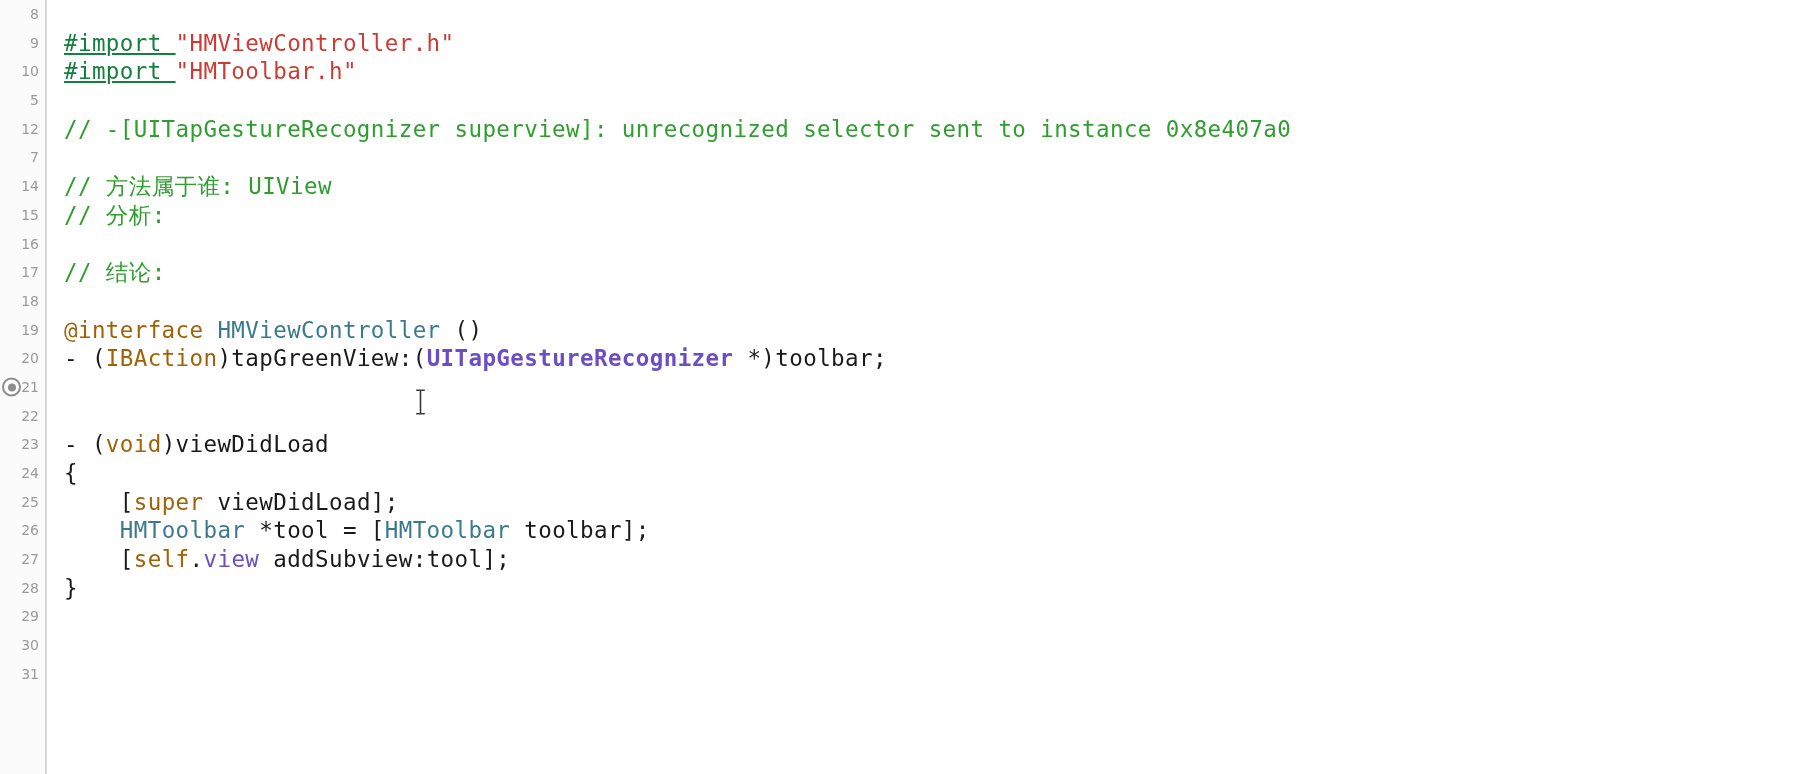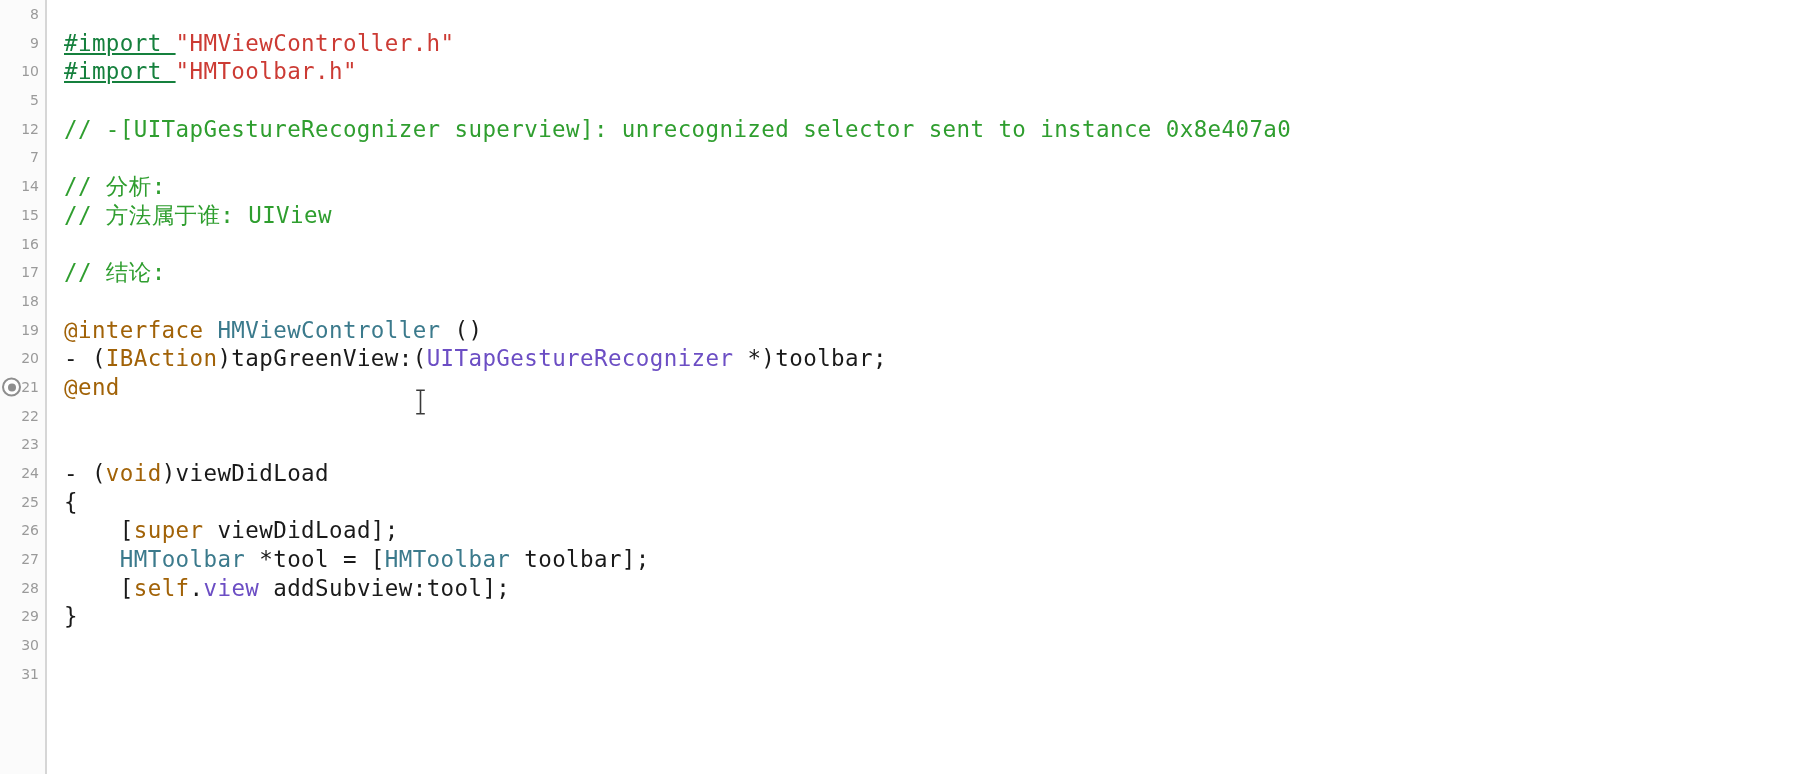--- a/index.html
+++ b/index.html
@@ -106,21 +106,21 @@
     letter-spacing: 0.4px;
     color: #1a1a1a;
   }
 
   
   .tok-comment   { color: #2f9e2f; margin-top: 16px; }
   .tok-pre       { color: #15803d; text-decoration: underline; }
   .tok-string    { color: #cc3b34; }
   .tok-keyword   { color: #a16207; }
   .tok-class     { color: #3b7a8c; }
-  .tok-type      { color: #6c4ec4; }
+  .tok-type      { color: #6c4ec4; font-weight: bold; }
   .tok-plain     { color: #1a1a1a; }
   .tok-prop      { color: #6c4ec4; }
 
   
   #topline {
     position: absolute;
     top: 0; left: 0;
     width: 1820px;
     height: 1px;
     background: #efefef;
@@ -175,28 +175,27 @@
   </div>
 
   <div id="code">
     <div id="code-lines">
         <div class="cline">&nbsp;</div>
         <div class="cline"><span class="tok-pre">#import </span><span class="tok-string">"HMViewController.h"</span></div>
         <div class="cline"><span class="tok-pre">#import </span><span class="tok-string">"HMToolbar.h"</span></div>
         <div class="cline">&nbsp;</div>
         <div class="cline"><span class="tok-comment">// -[UITapGestureRecognizer superview]: unrecognized selector sent to instance 0x8e407a0</span></div>
         <div class="cline">&nbsp;</div>
+        <div class="cline"><span class="tok-comment">// 方法属于谁: UIView</span></div>
         <div class="cline"><span class="tok-comment">// 分析:</span></div>
-        <div class="cline"><span class="tok-comment">// 方法属于谁: UIView</span></div>
         <div class="cline">&nbsp;</div>
         <div class="cline"><span class="tok-comment">// 结论:</span></div>
         <div class="cline">&nbsp;</div>
         <div class="cline"><span class="tok-keyword">@interface</span><span class="tok-plain"> </span><span class="tok-class">HMViewController</span><span class="tok-plain"> ()</span></div>
         <div class="cline"><span class="tok-plain">- (</span><span class="tok-keyword">IBAction</span><span class="tok-plain">)tapGreenView:(</span><span class="tok-type">UITapGestureRecognizer</span><span class="tok-plain"> *)toolbar;</span></div>
-        <div class="cline"><span class="tok-keyword">@end</span></div>
         <div class="cline">&nbsp;</div>
         <div class="cline">&nbsp;</div>
         <div class="cline"><span class="tok-plain">- (</span><span class="tok-keyword">void</span><span class="tok-plain">)viewDidLoad</span></div>
         <div class="cline"><span class="tok-plain">{</span></div>
         <div class="cline"><span class="tok-plain">    [</span><span class="tok-keyword">super</span><span class="tok-plain"> viewDidLoad];</span></div>
         <div class="cline"><span class="tok-plain">    </span><span class="tok-class">HMToolbar</span><span class="tok-plain"> *tool = [</span><span class="tok-class">HMToolbar</span><span class="tok-plain"> toolbar];</span></div>
         <div class="cline"><span class="tok-plain">    [</span><span class="tok-keyword">self</span><span class="tok-plain">.</span><span class="tok-prop">view</span><span class="tok-plain"> addSubview:tool];</span></div>
         <div class="cline"><span class="tok-plain">}</span></div>
       </div>
   </div>

